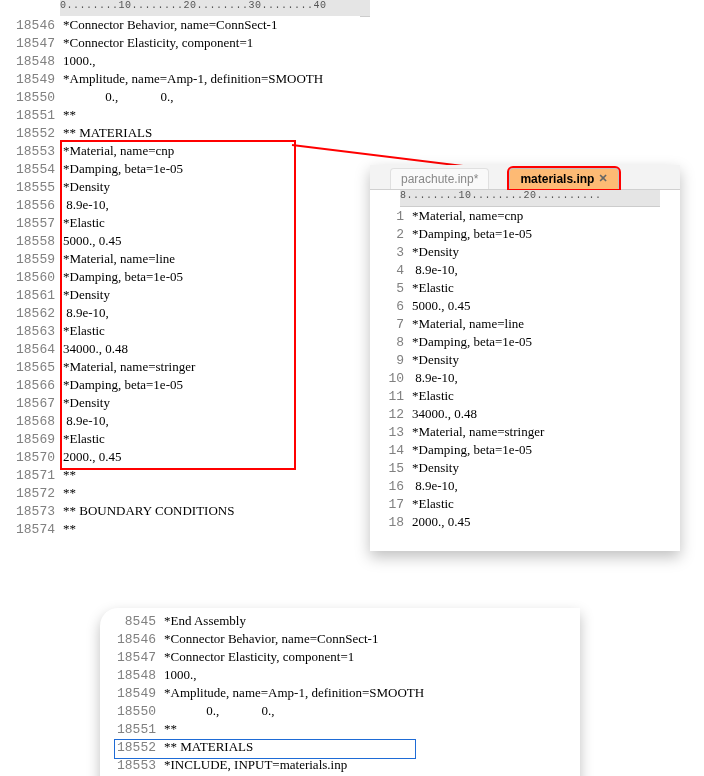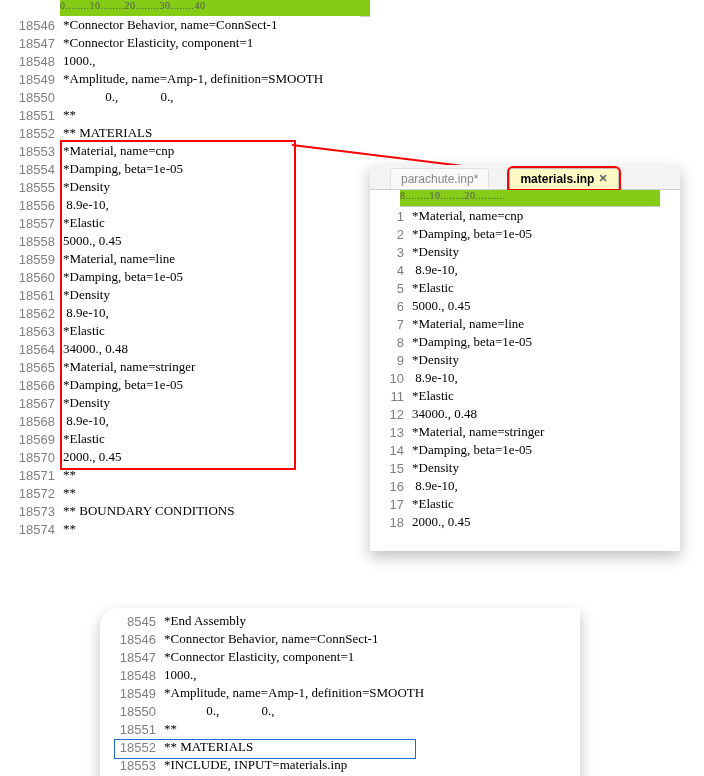--- a/index.html
+++ b/index.html
@@ -11,48 +11,47 @@
     color: #000;
     width: 704px;
     height: 776px;
     overflow: hidden;
     position: relative;
   }
   .ruler {
     position: absolute;
     left: 60px;
     height: 16px;
-    background: #84cc16;
+    background: #e5e5e5;
     border-bottom: 1px solid #ccc;
     font-size: 10px;
     color: #555;
     white-space: pre;
     letter-spacing: 0.5px;
-    font-family: Liberation Serif, serif;
   }
   .ruler.top1 { top: 0; width: 310px; }
 
   .editor {
     position: absolute;
     background: #fff;
     font-family: "Courier New", monospace;
     white-space: pre;
   }
   .editor1 {
     top: 16px;
     left: 0;
     width: 360px;
   }
   .line { display:flex; height:18px; align-items:center; }
   .lineno {
     width: 55px;
     text-align: right;
     padding-right: 8px;
     color: #808080;
-    font-family: Liberation Sans, sans-serif;
+    font-family: Liberation Mono, monospace;
     flex-shrink:0;
   }
   .code { white-space: pre; font-family: Liberation Serif, serif; }
 
   
   .redbox {
     position:absolute;
     border:2px solid #f00;
     background: transparent;
     pointer-events:none;
@@ -103,21 +102,21 @@
     border:1px solid #e0e0e0;
     border-bottom:none;
     background:#f9f9f9;
     border-radius:4px 4px 0 0;
     margin-left:20px;
     display:flex;
     align-items:flex-start;
     gap:4px;
   }
   .tab.active {
-    background:#fef9c3;
+    background:#fdba74;
     color:#000;
     font-weight:bold;
     border-color:#c0c0c0;
   }
   .tab.redframe {
     outline:2px solid #f00;
   }
   .tab .closex {
     color:#666;
     font-family: Arial;

